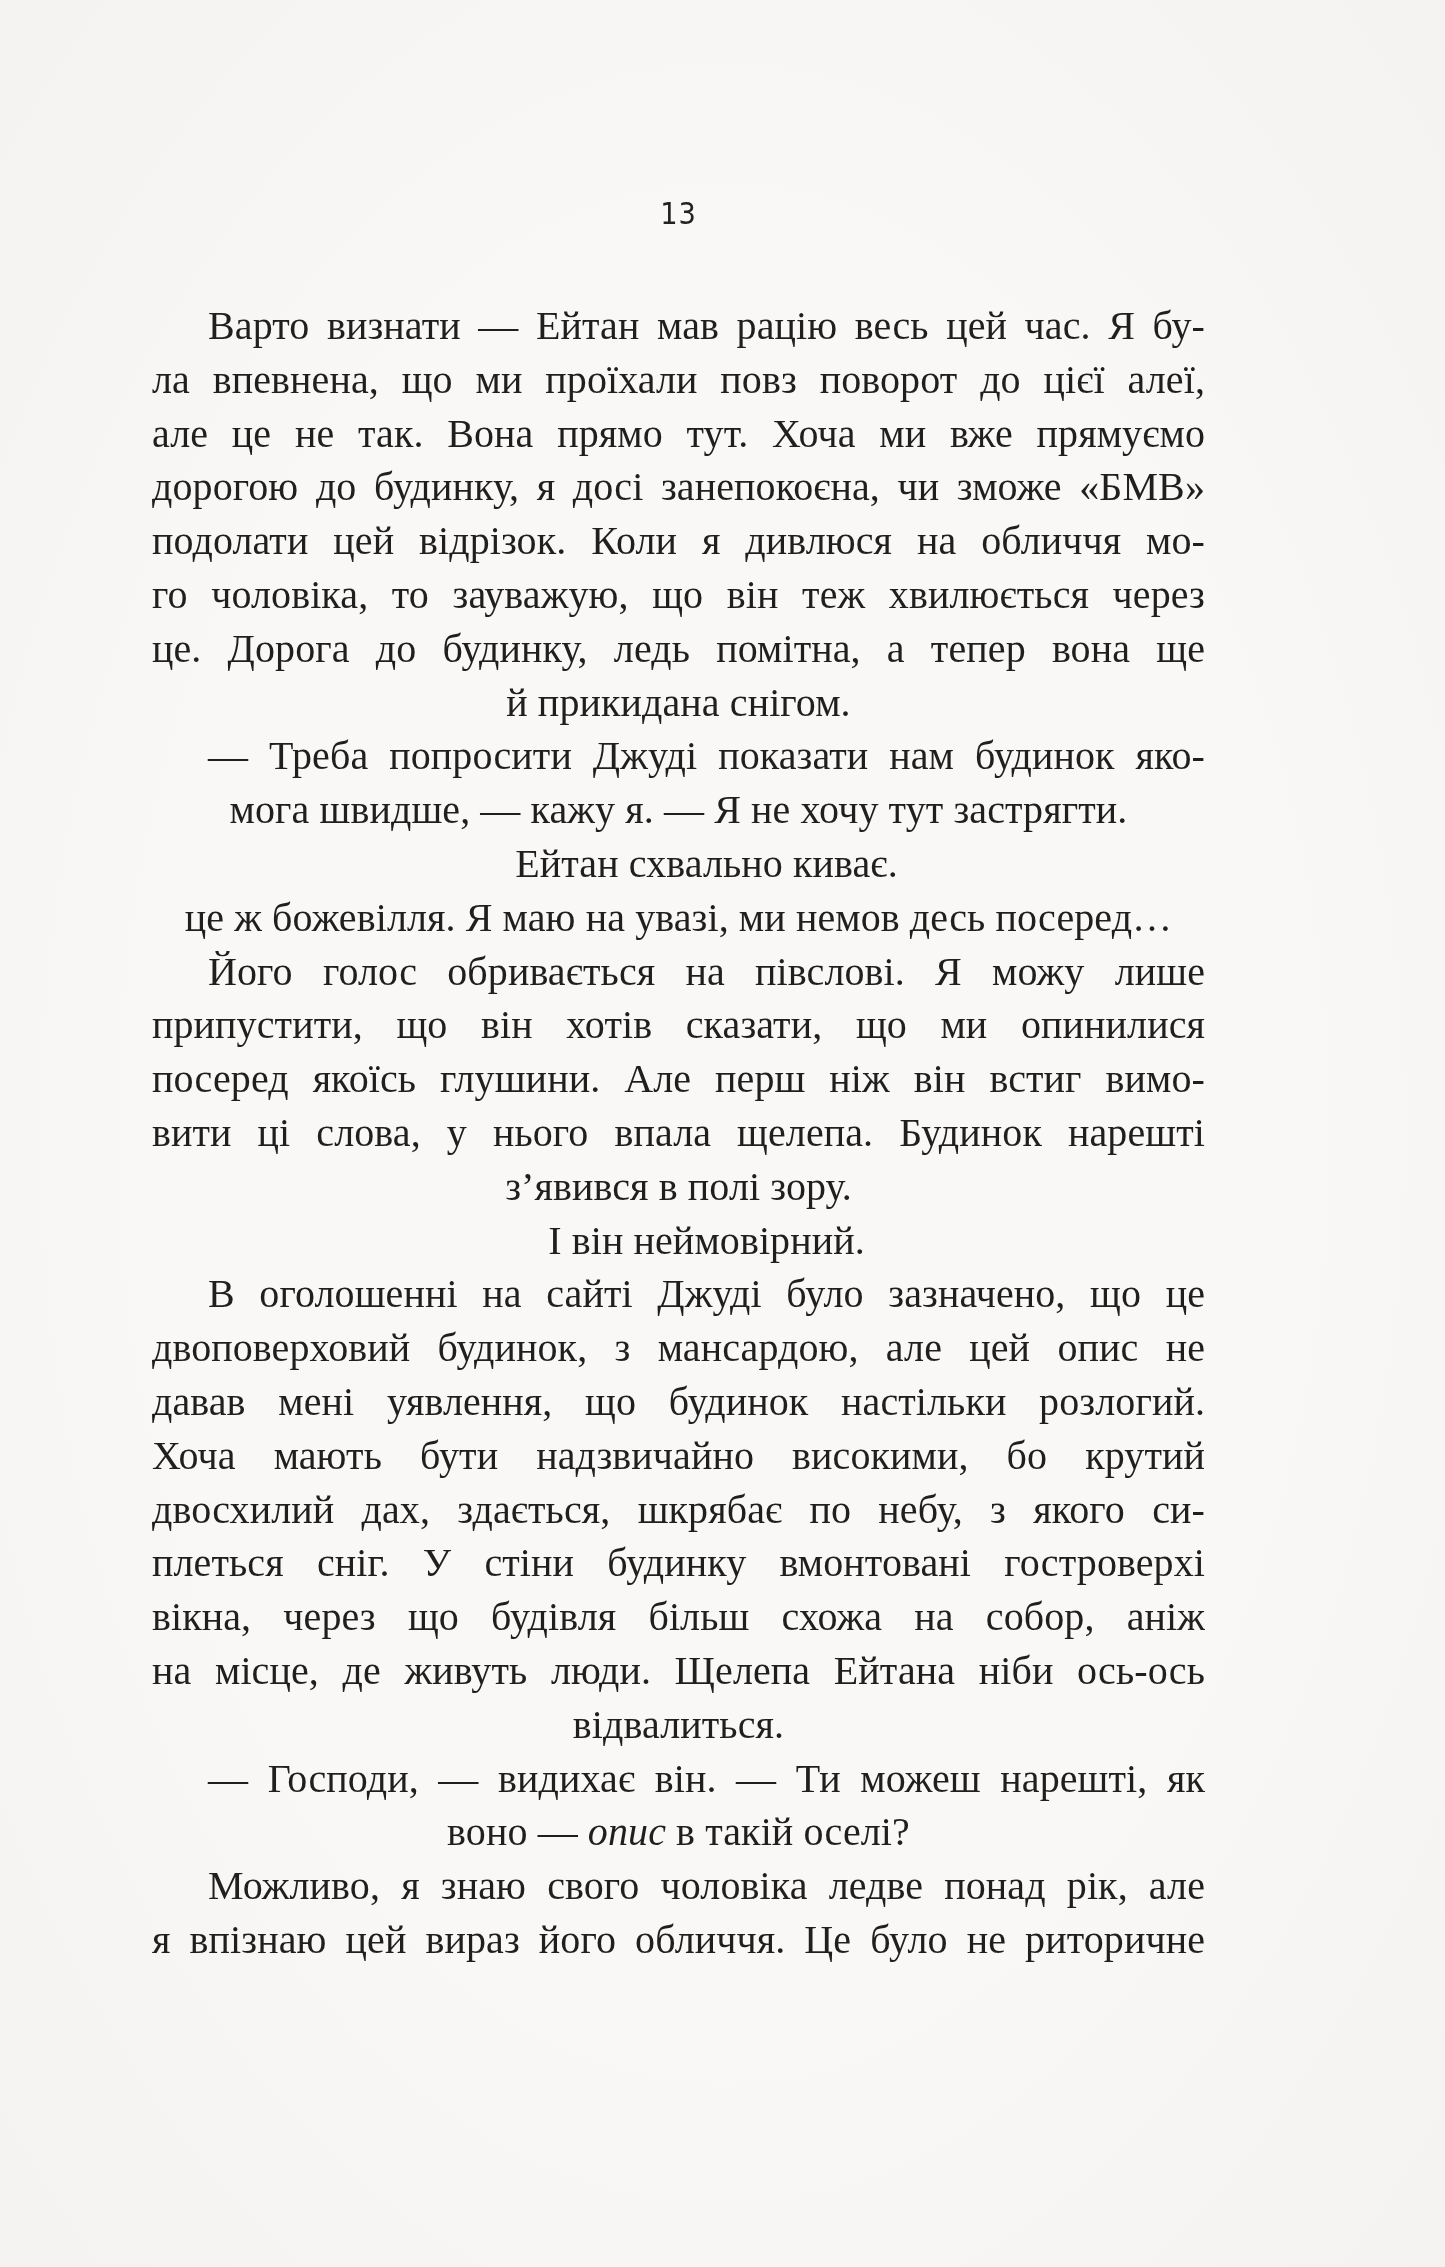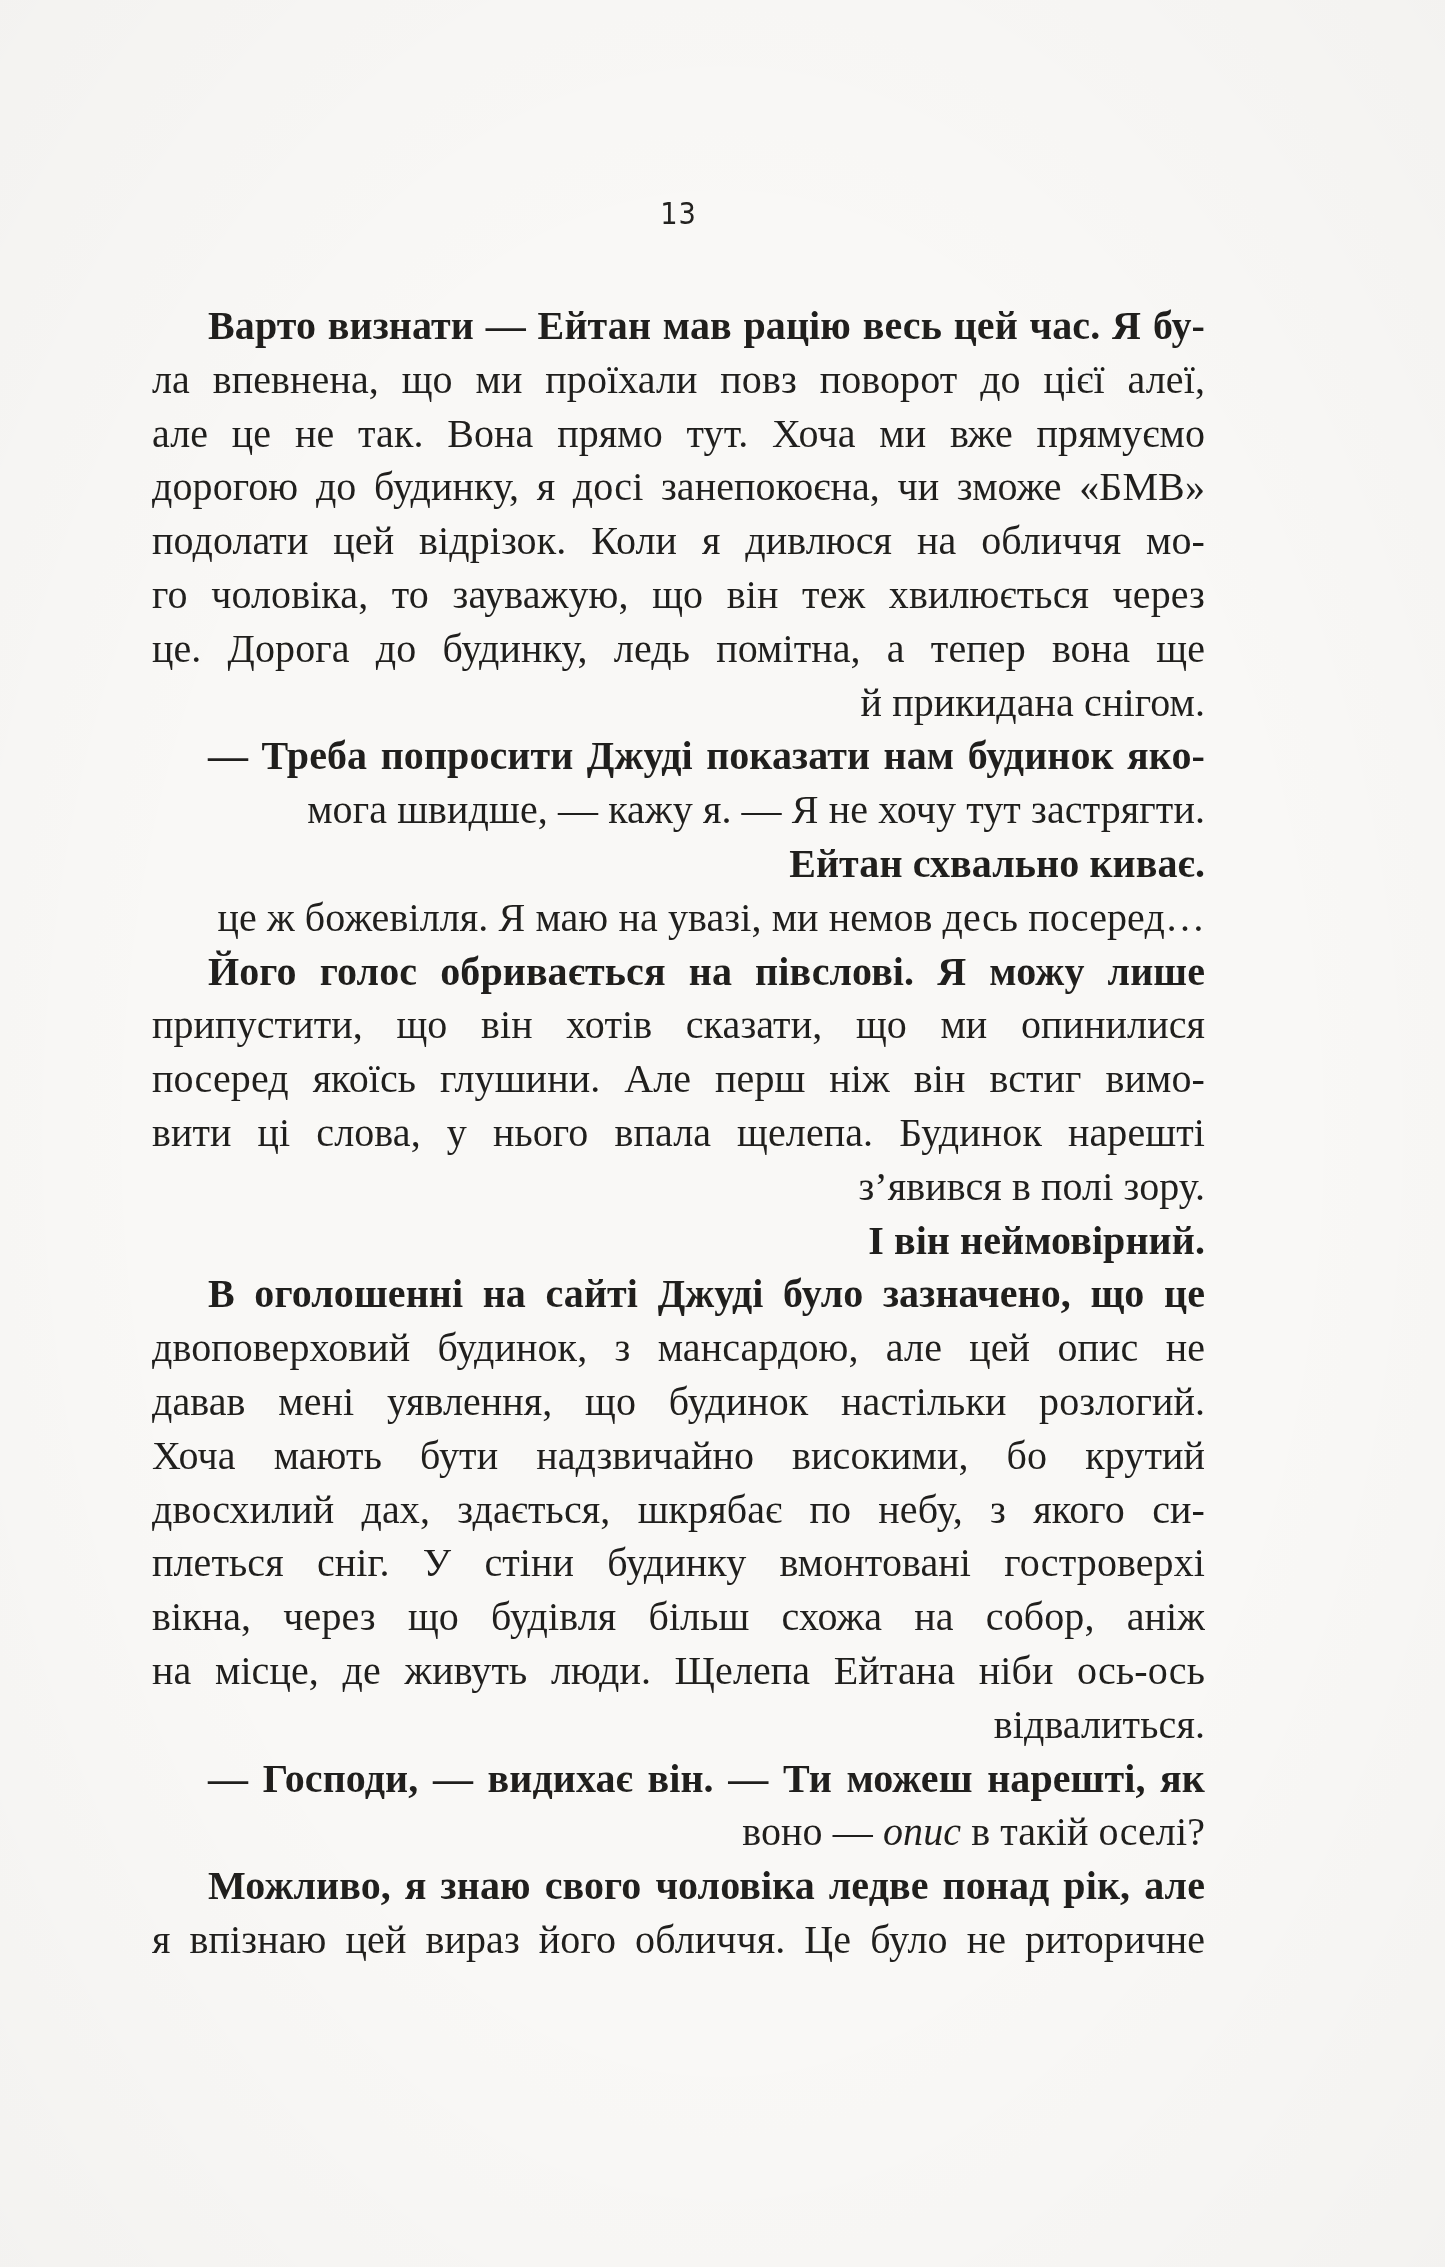--- a/index.html
+++ b/index.html
@@ -31,26 +31,25 @@
     letter-spacing:.1px;
   }
   .l{ 
     text-align:justify;
     text-align-last:justify;
     height:53.8px;
     overflow:hidden;
     white-space:normal;
   }
   .e{ 
-    text-align:right;
+    text-align:center;
     text-align-last:auto;
   }
   .i{ 
     text-indent:56px;
-    font-weight:bold;
   }
   em{font-style:italic;}
 </style>
 </head>
 <body>
 
 <div class="paper-vignette"></div>
 
 <div class="page-number">13</div>
 

